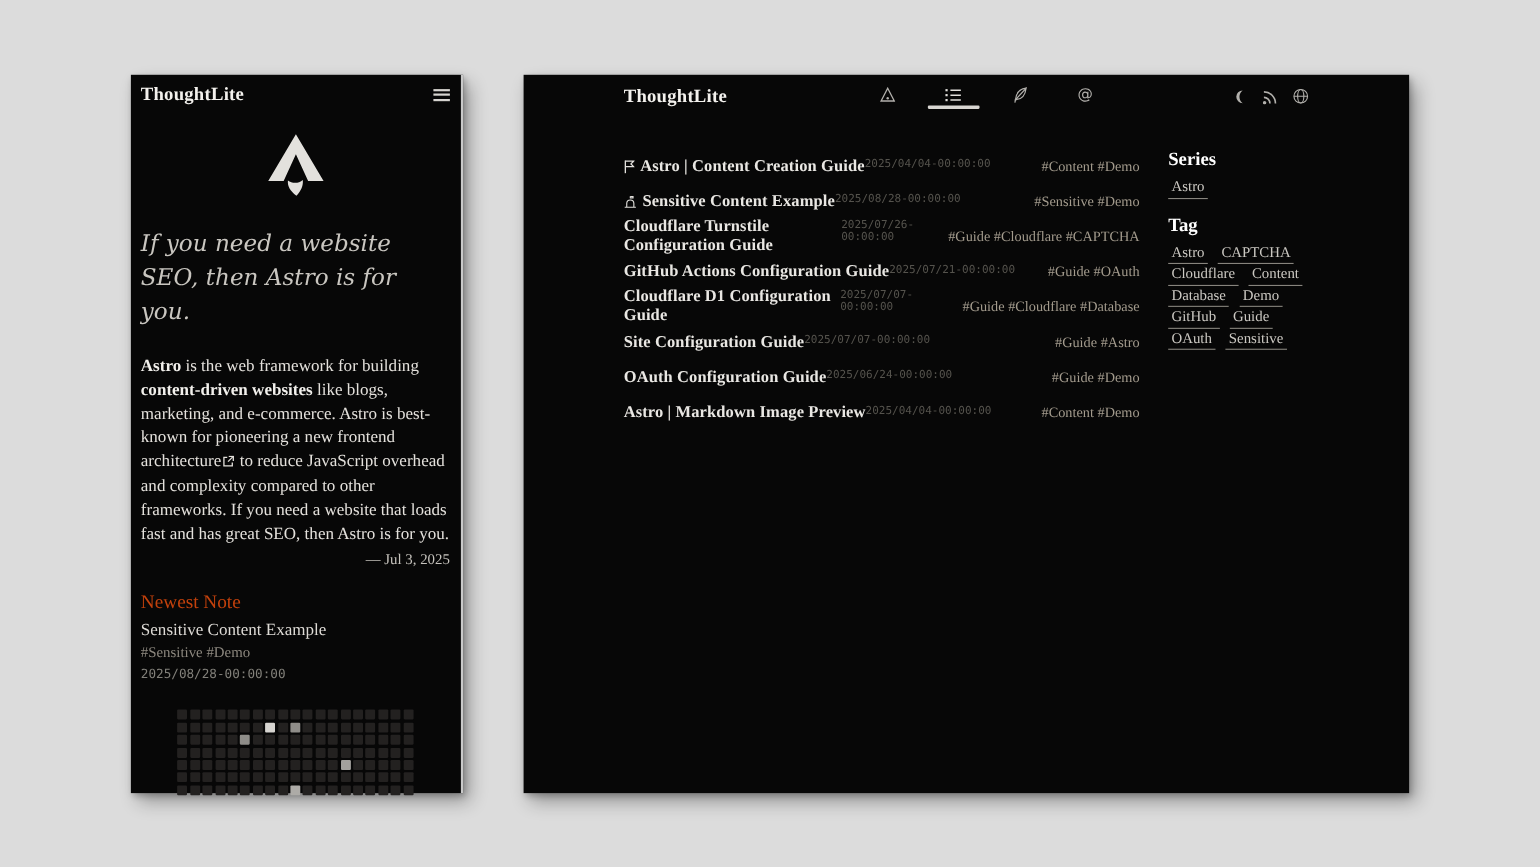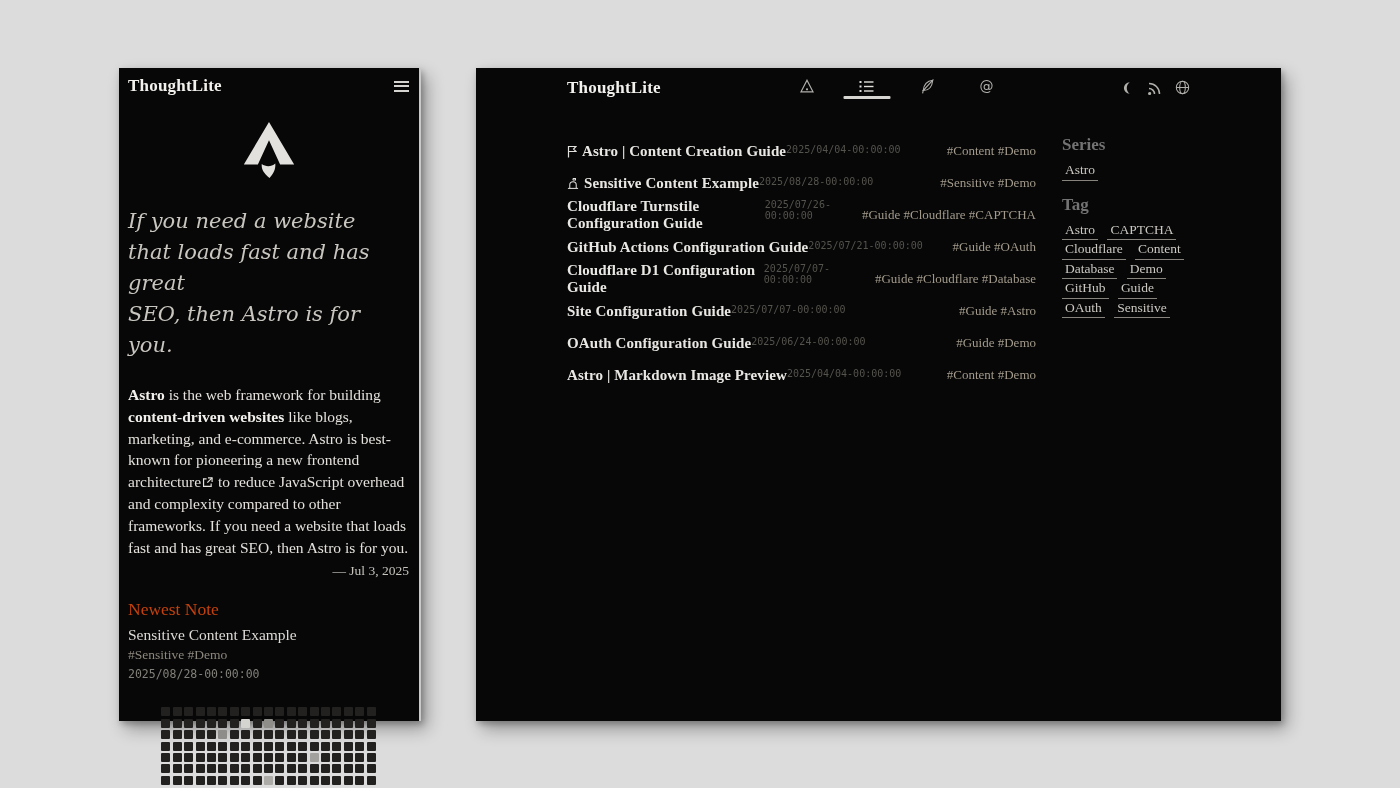--- a/index.html
+++ b/index.html
@@ -56,21 +56,21 @@
   .d-main { flex:1; min-width:0; }
   .post { display:flex; align-items:center; justify-content:space-between; height:32px; }
   .post-left { display:flex; flex-direction:row; justify-content:center; }
   .post-title-row { display:flex; align-items:center; gap:5px; }
   .post-icon { color:#e3e1dd; display:inline-flex; }
   .post-title { font-size:15px; font-weight:700; color:#e9e7e3; letter-spacing:.1px; cursor:pointer; }
   .post-date { font-family:"DejaVu Sans Mono", monospace; font-size:10px; color:#55534d; margin-top:1px; }
   .post-tags { font-size:13px; color:#a39b8d; white-space:nowrap; padding-left:14px; cursor:pointer; }
 
   .d-aside { width:128px; margin-left:26px; flex-shrink:0; }
-  .aside-heading { font-size:17px; font-weight:700; color:#737373; }
+  .aside-heading { font-size:17px; font-weight:700; color:#ffffff; }
   .aside-links { margin:6px 0 14px; line-height:17.5px; font-size:13.5px; }
   .aside-links a { color:#cbc8c2; text-decoration:none; border-bottom:1px solid #87847d;
                    padding:0 3px 1px; margin-right:6px; cursor:pointer; white-space:nowrap;
                    display:inline-block; }
   svg { display:block; }
 </style>
 </head>
 <body>
 
 <div class="panel" id="mobile-panel">
@@ -86,21 +86,20 @@
 
     <svg class="m-logo" width="62" height="60" viewBox="0 0 64 62">
       <path fill="#e3e1dd" d="M32 2 L58 46 L43.5 46 L32 21 L20.5 46 L6 46 Z"></path>
       <path fill="#e3e1dd" d="M24.5 45.5 C24 51 26.5 55 32.5 60 C37 55 39 50.5 38.5 45 C34.5 48.5 28.5 48.5 24.5 45.5 Z"></path>
     </svg>
 
     <div class="m-quote">
 
         <div class="quote-line">If you need a website</div>
 
-        <div class="quote-line">that loads fast and has great</div>
 
         <div class="quote-line">SEO, then Astro is for you.</div>
 
     </div>
 
     <p class="m-intro">
       
         <span class="seg b">Astro</span>
       
         <span class="seg"> is the web framework for building </span>

